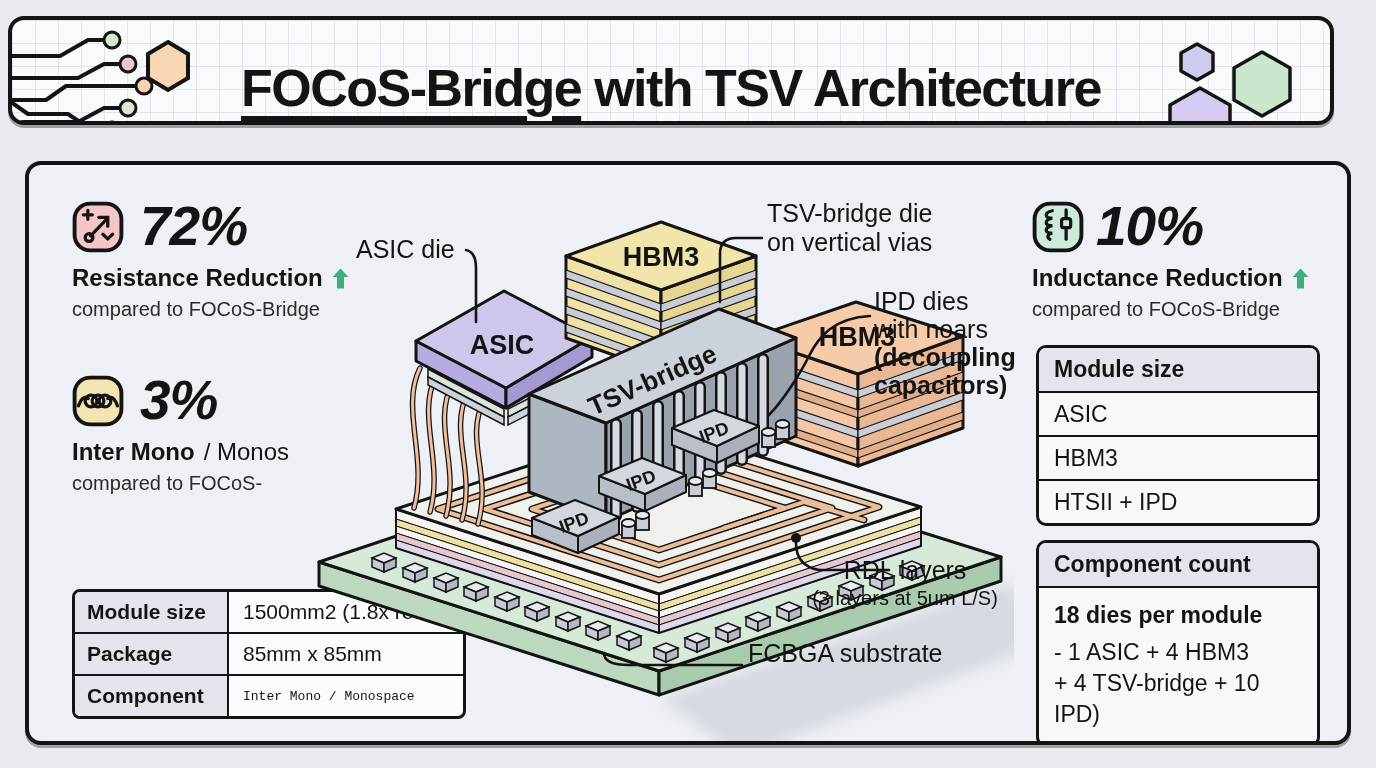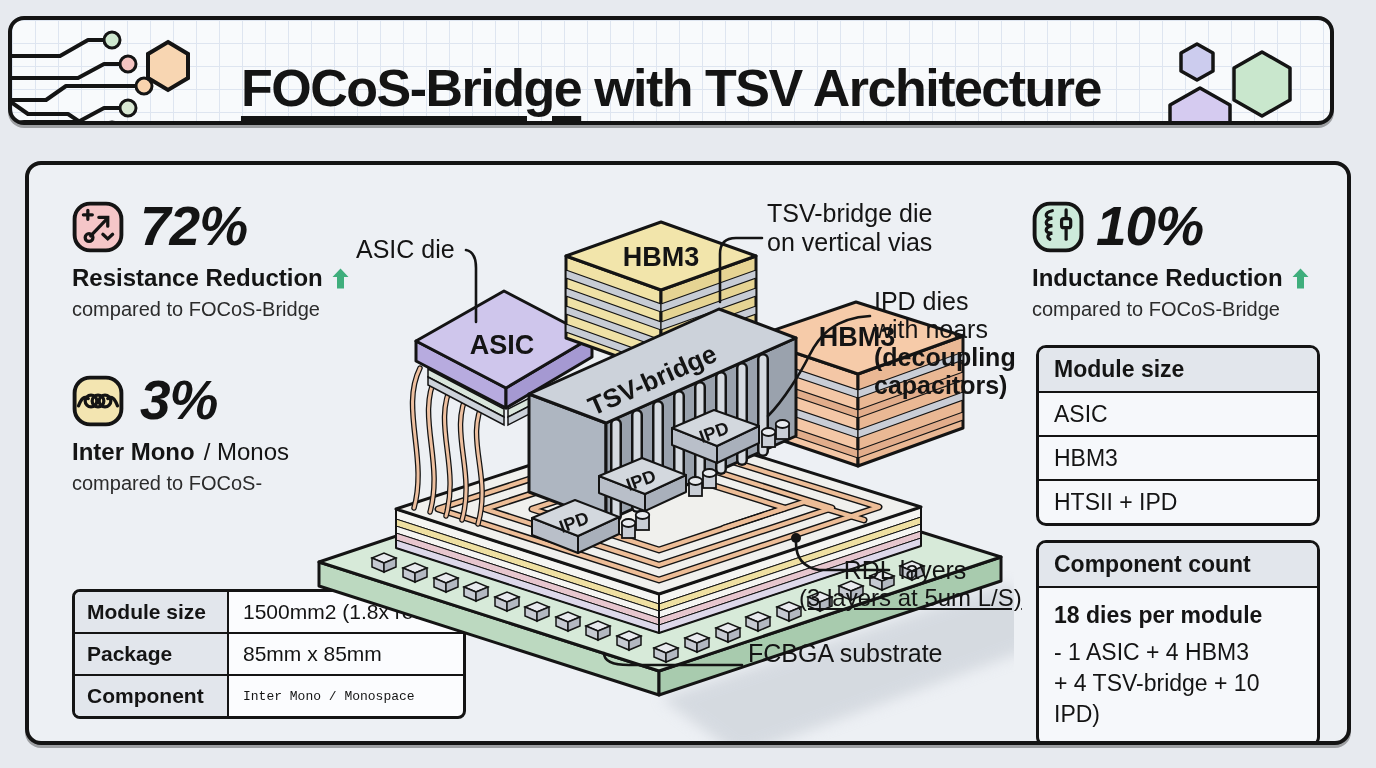--- a/index.html
+++ b/index.html
@@ -41,21 +41,21 @@
   .side-table .th{height:43px;background:#e2e6ec;font-weight:bold;font-size:23px;
     display:flex;align-items:center;padding-left:15px;border-bottom:2.5px solid #141414;}
   .side-table .tr{height:42px;font-size:23px;display:flex;align-items:center;padding-left:15px;
     border-bottom:2.5px solid #141414;}
   .side-table .tr:last-child{border-bottom:none;}
   .side-table .body{padding:12px 15px 14px 15px;font-size:23px;line-height:31px;}
   .side-table .body .b{font-weight:bold;font-size:23px;margin-bottom:6px;}
   
   .callout{position:absolute;font-size:25px;line-height:29px;white-space:nowrap;}
   .callout .b{font-weight:bold;}
-  .callout .sub{font-size:24px;line-height:26px;text-decoration:underline;}
+  .callout .sub{font-size:20px;line-height:26px;}
   
   .ol3{stroke:#141414;stroke-width:3;stroke-linejoin:round;}
   .ol2{stroke:#141414;stroke-width:2;stroke-linejoin:round;}
   .lead{stroke:#141414;stroke-width:2.6;fill:none;stroke-linecap:round;}
   .trace-o{stroke:#141414;stroke-width:7;fill:none;stroke-linejoin:round;stroke-linecap:round;}
   .trace-i{stroke:#edbd97;stroke-width:4;fill:none;stroke-linejoin:round;stroke-linecap:round;}
   .wire-o{stroke:#141414;stroke-width:5.5;fill:none;stroke-linecap:round;}
   .wire-i{stroke:#eec0a0;stroke-width:3;fill:none;stroke-linecap:round;}
   .fin-o{stroke:#141414;stroke-width:12;stroke-linecap:round;}
   .fin-i{stroke:#d6dbe1;stroke-width:7;stroke-linecap:round;}

